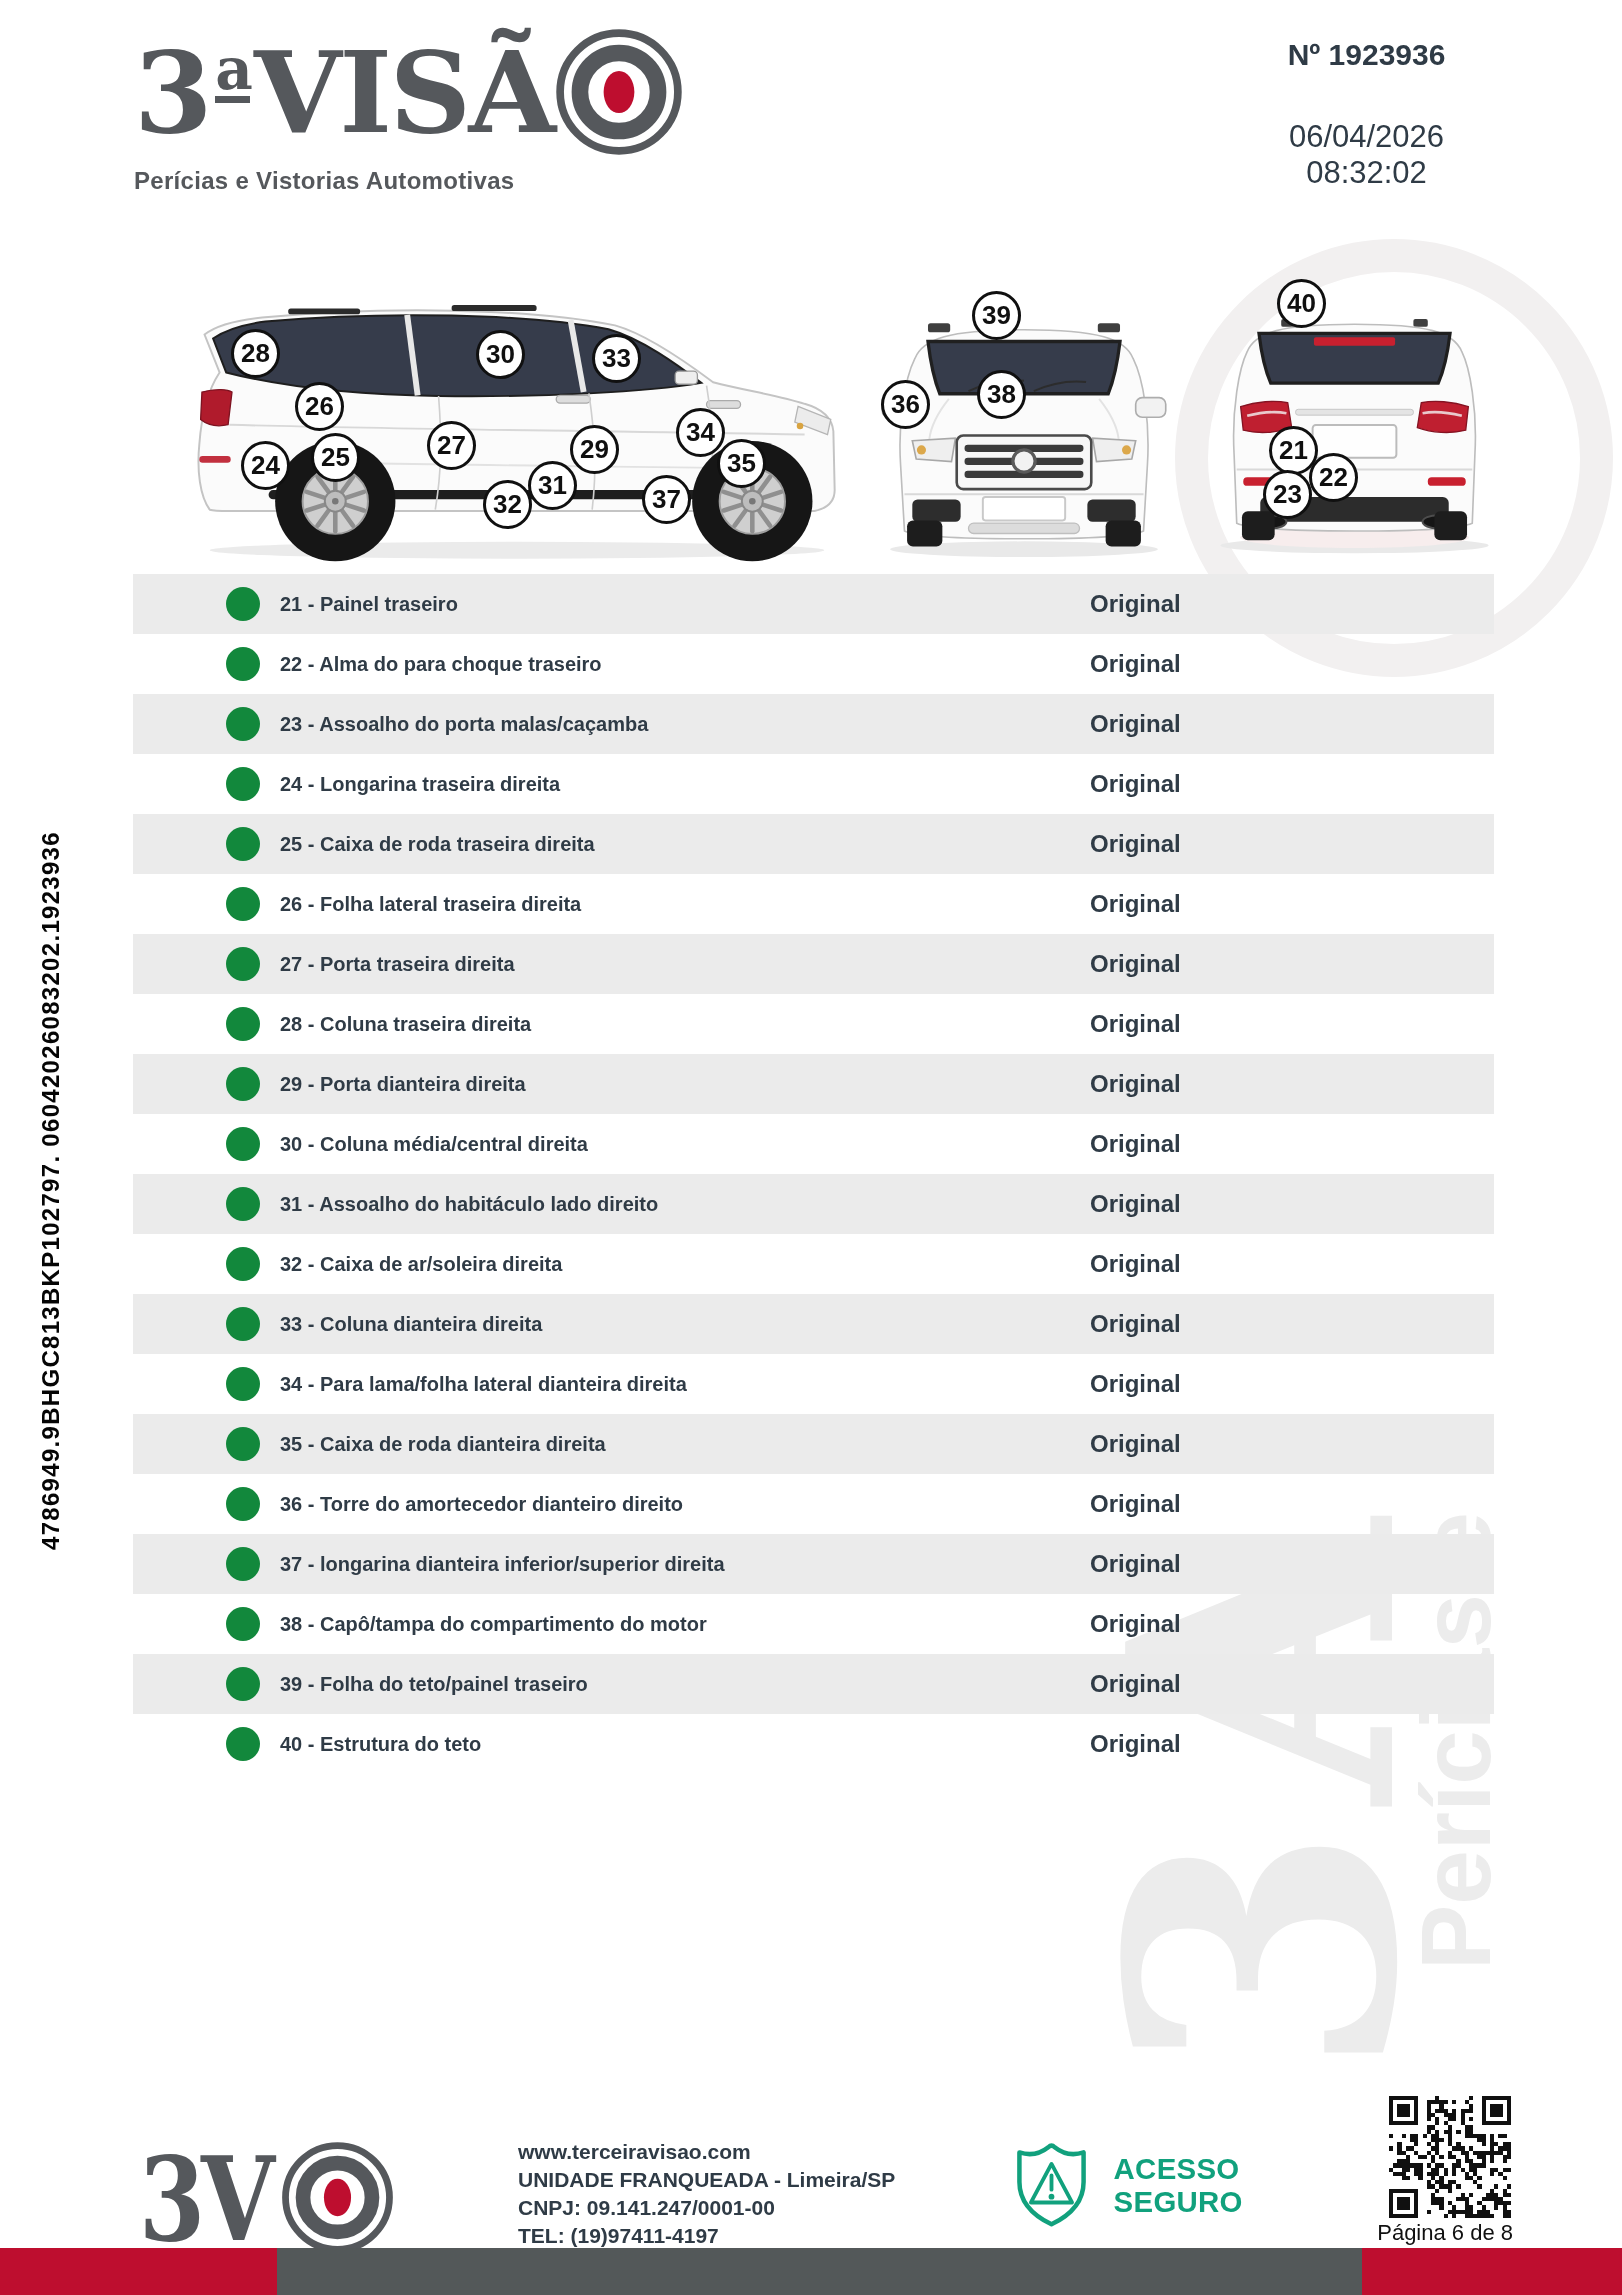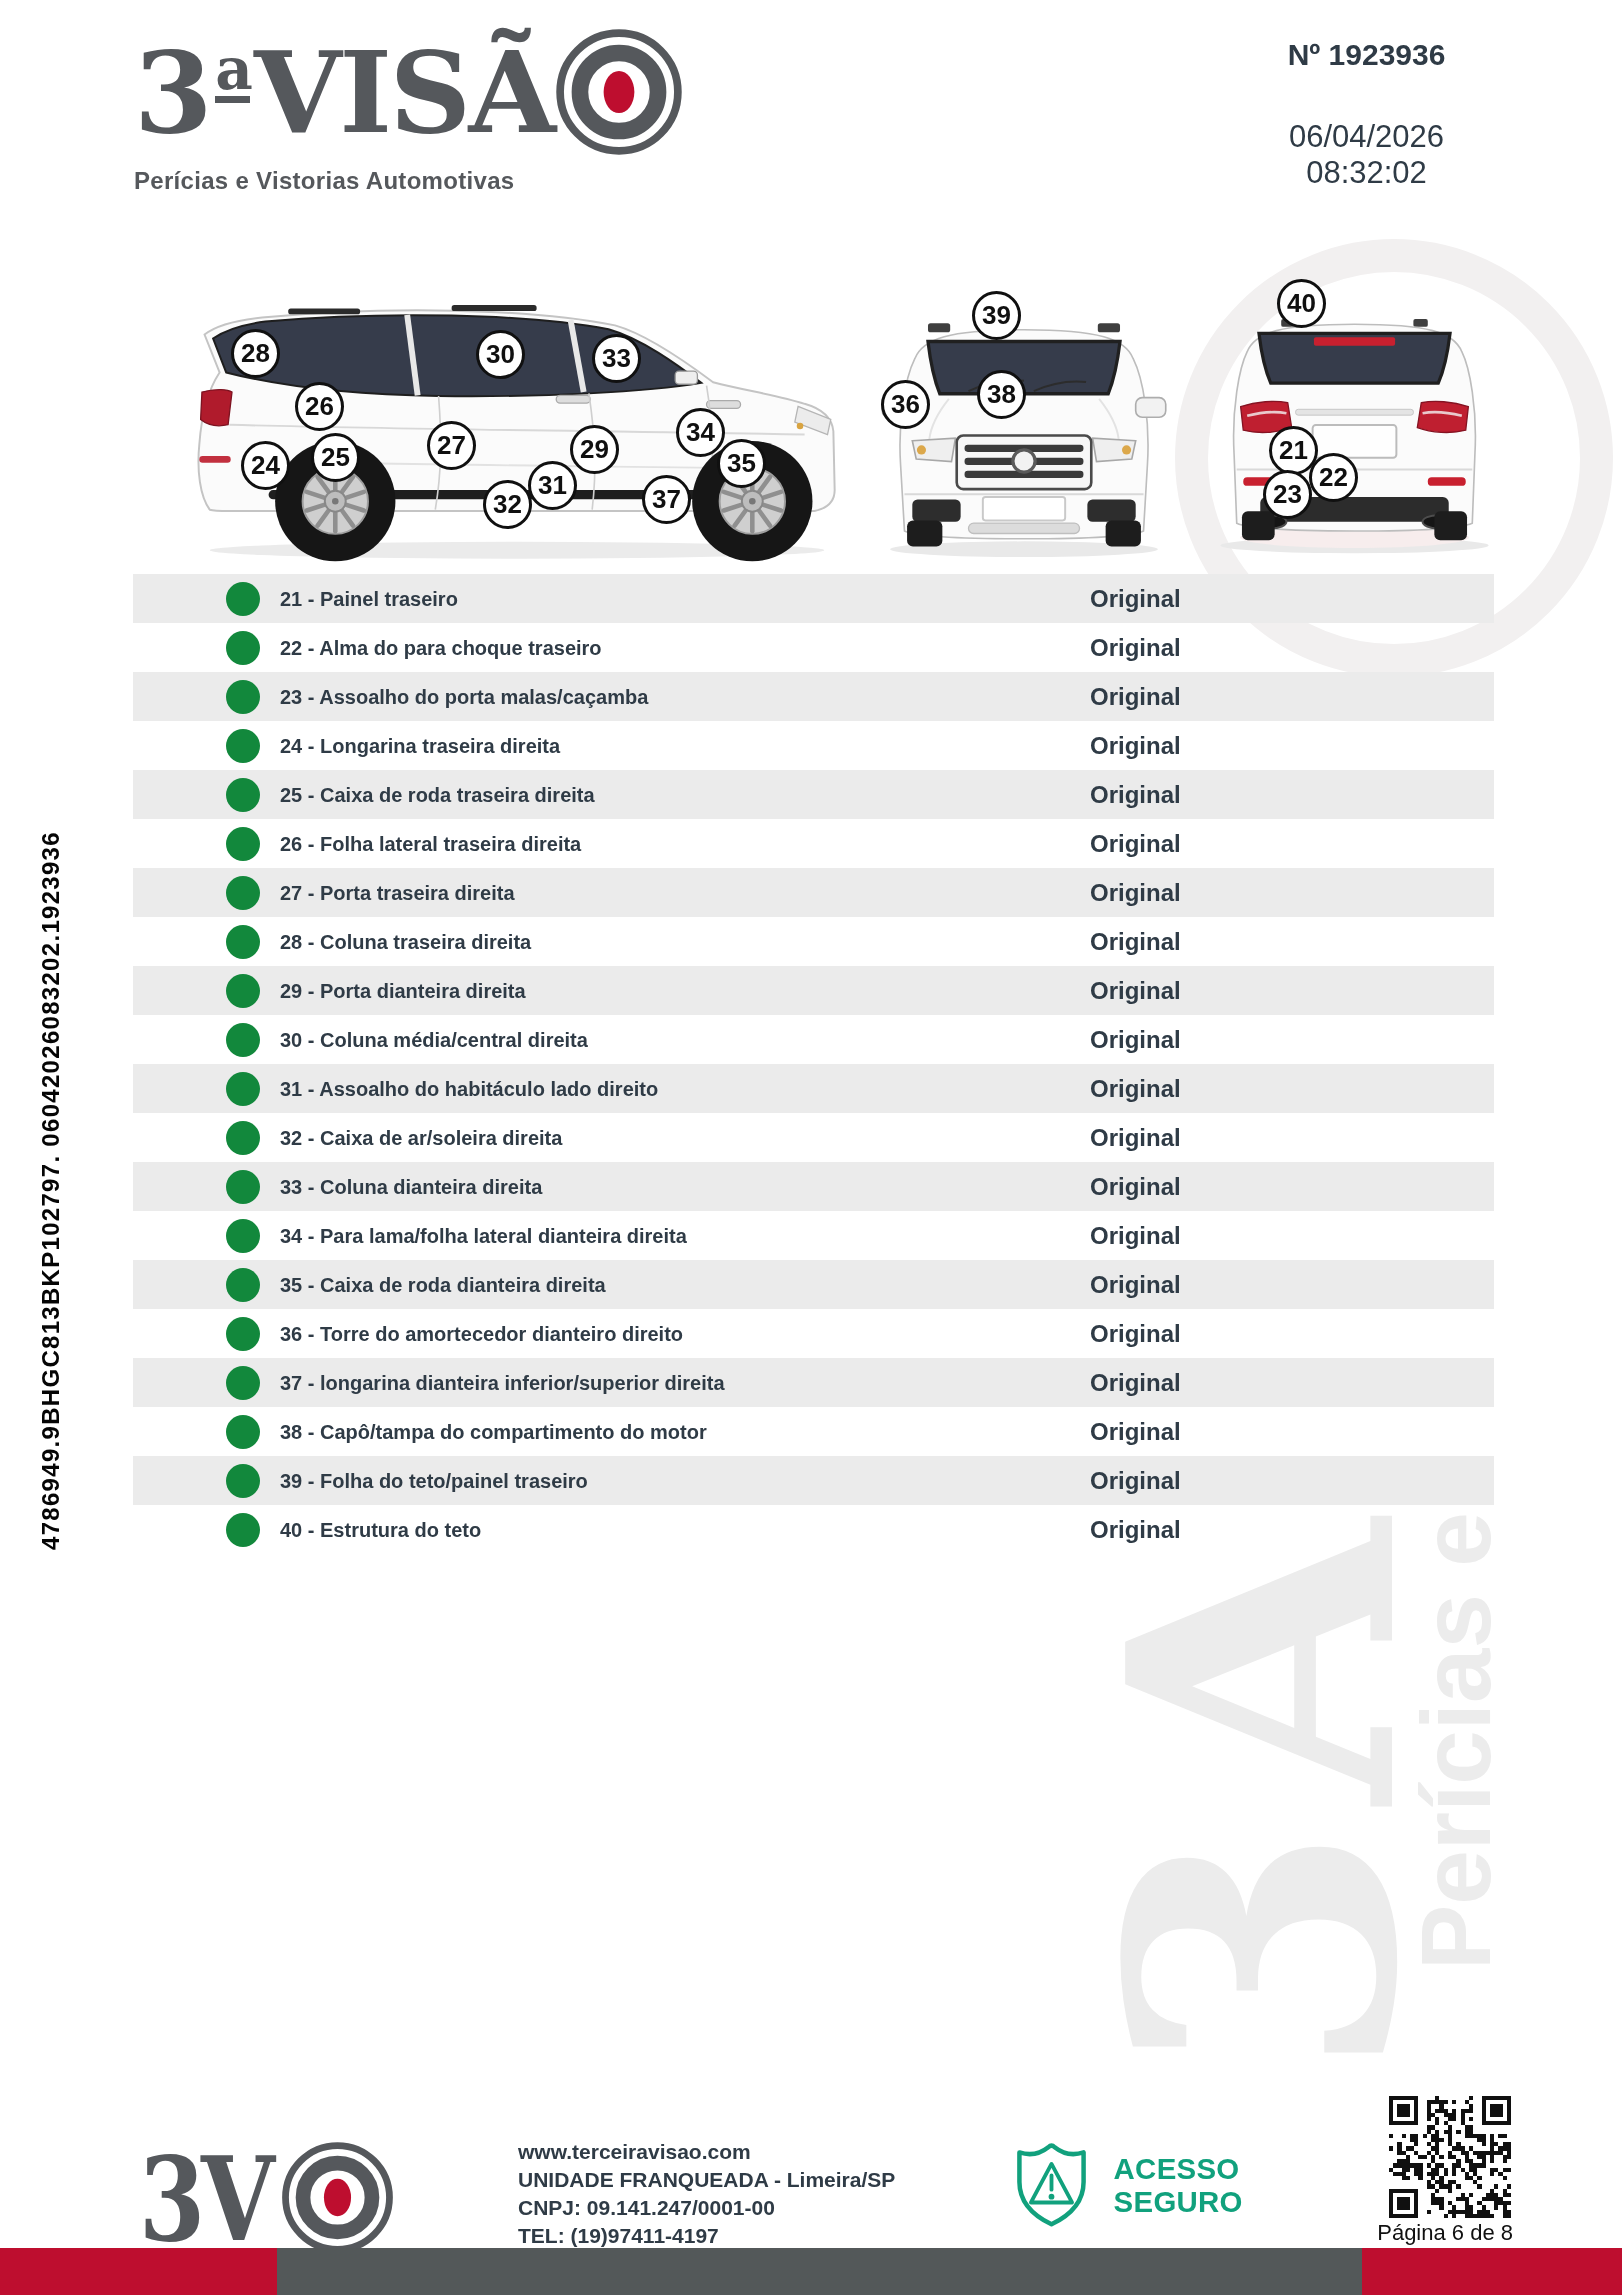--- a/index.html
+++ b/index.html
@@ -20,21 +20,21 @@
   
   .diagram-ring{position:absolute;left:1175px;top:239px;width:438px;height:438px;
     border:33px solid #f2f0f0;border-radius:50%;box-sizing:border-box;z-index:0;}
   .carsvg{position:absolute;z-index:1;}
   .callout{position:absolute;width:43px;height:43px;border-radius:50%;background:#fff;
     border:3.3px solid #101010;color:#101010;font-weight:bold;font-size:26px;
     display:flex;align-items:center;justify-content:center;z-index:3;
     font-family:"Liberation Sans",sans-serif;}
   
   .parts-table{position:absolute;left:133px;top:574px;width:1361px;z-index:2;}
-  .part-row{position:relative;height:49px;}
+  .part-row{position:relative;height:60px;}
   .part-row.odd{background:#ebebeb;}
   .part-dot{position:absolute;left:93px;top:50%;transform:translateY(-50%);
     width:34px;height:34px;border-radius:50%;}
   .part-label{position:absolute;left:147px;top:50%;transform:translateY(-50%);
     font-weight:bold;font-size:20px;color:#2f3b46;white-space:nowrap;}
   .part-status{position:absolute;left:957px;top:50%;transform:translateY(-50%);
     font-weight:bold;font-size:24px;color:#2f3b46;}
   
   .vin-vert{position:absolute;left:37px;top:1550px;transform:rotate(-90deg);
     transform-origin:0 0;font-weight:bold;font-size:24px;color:#050505;

